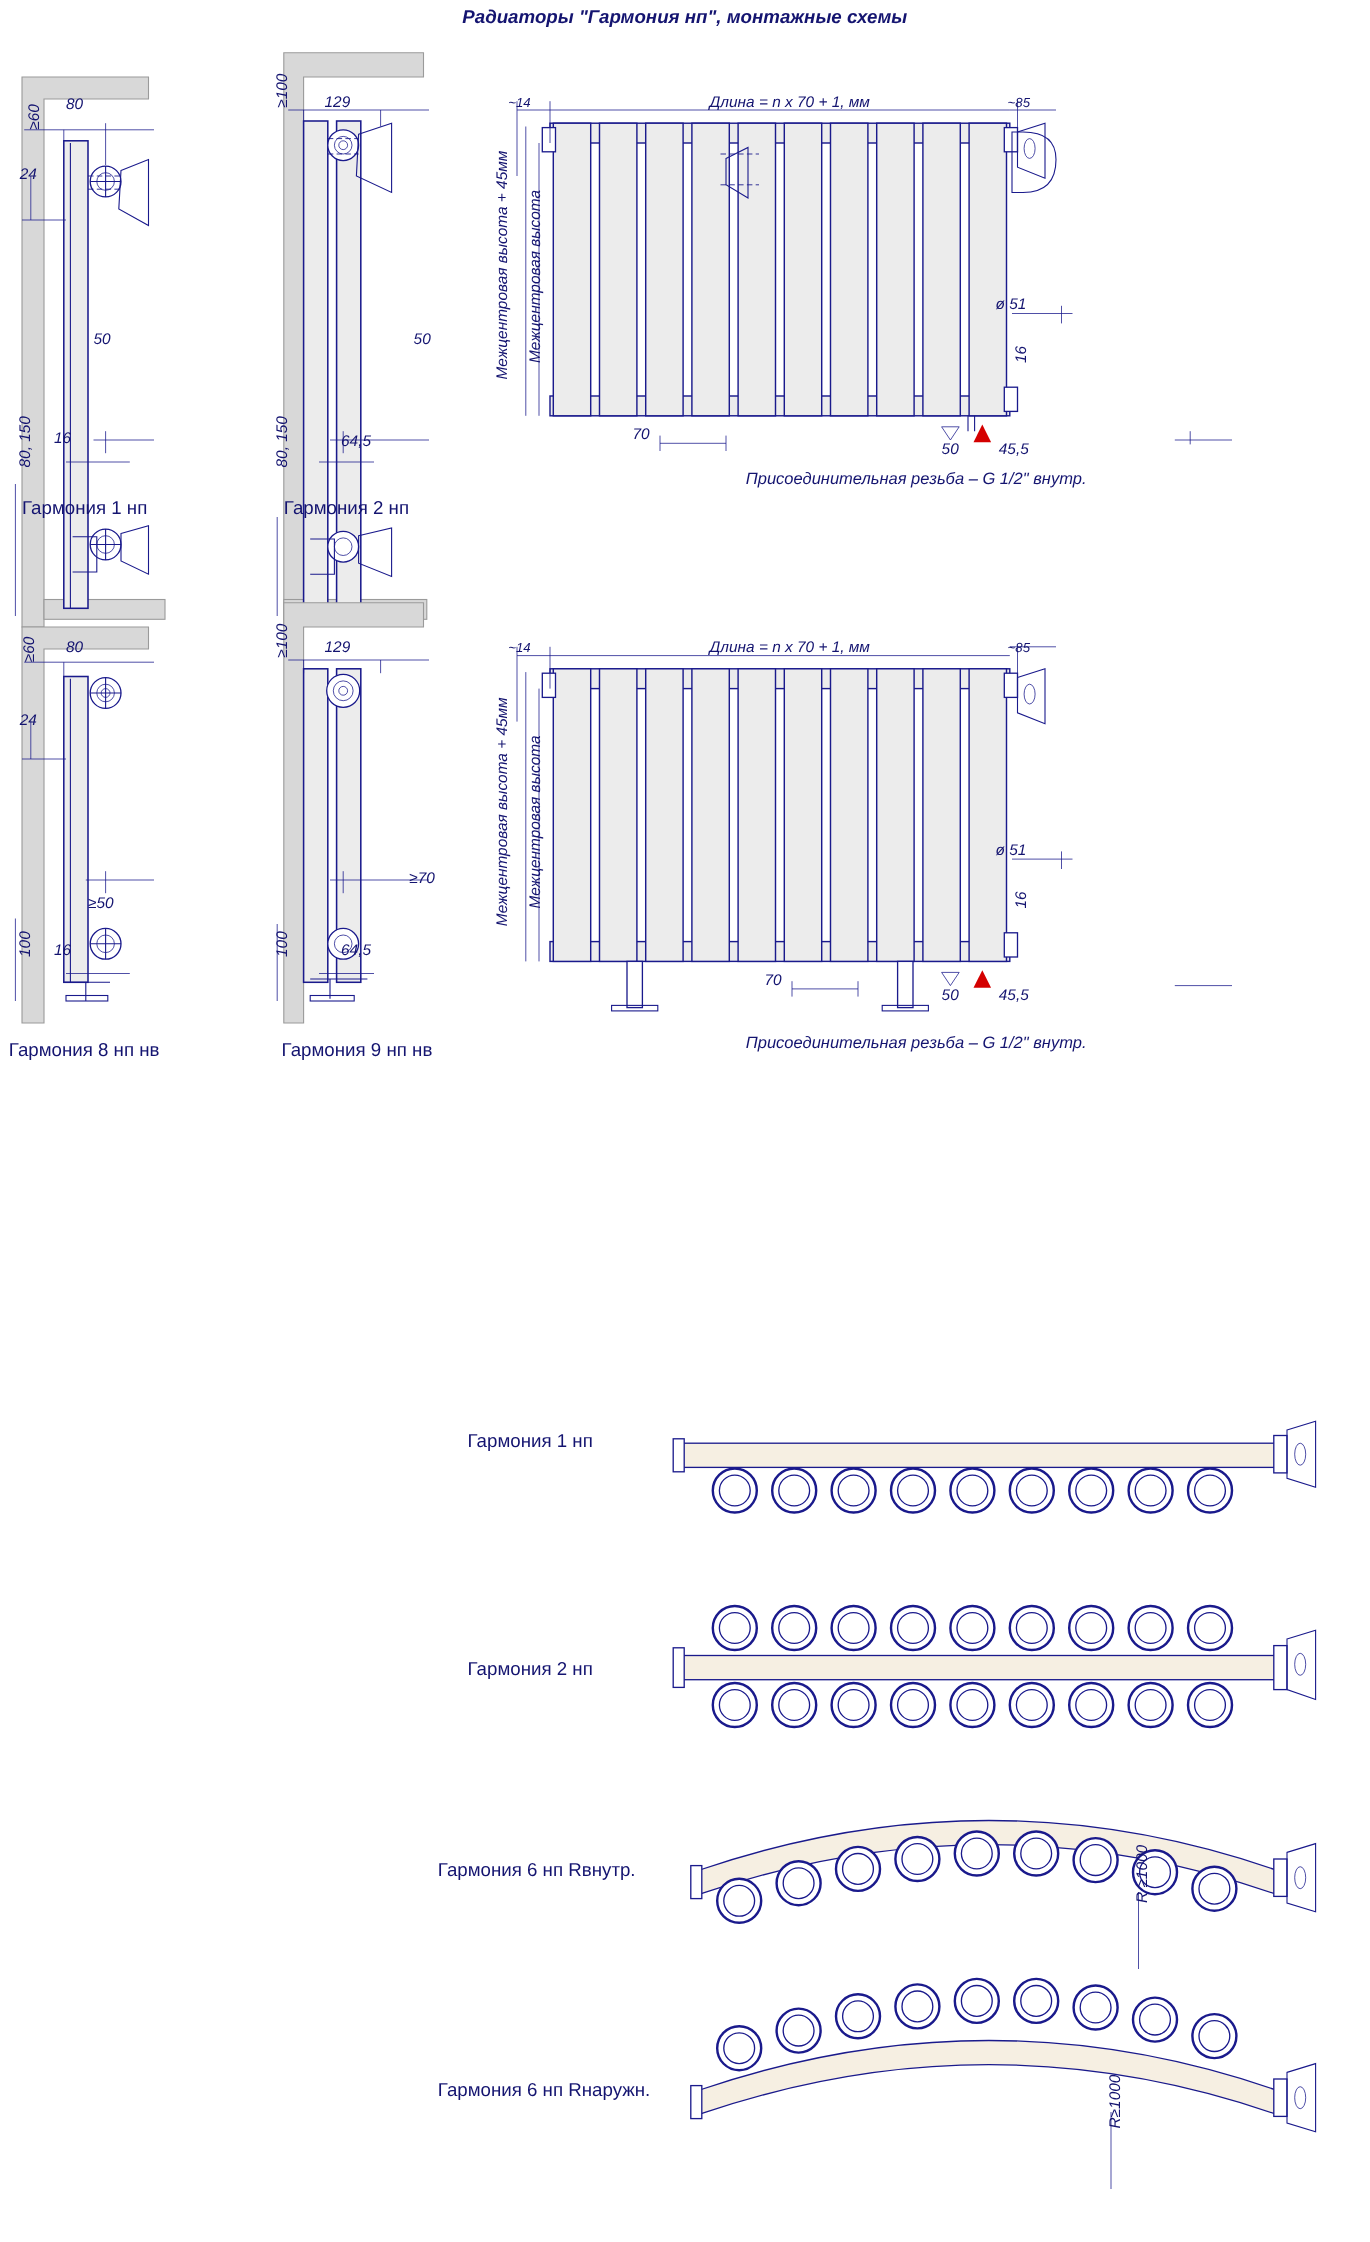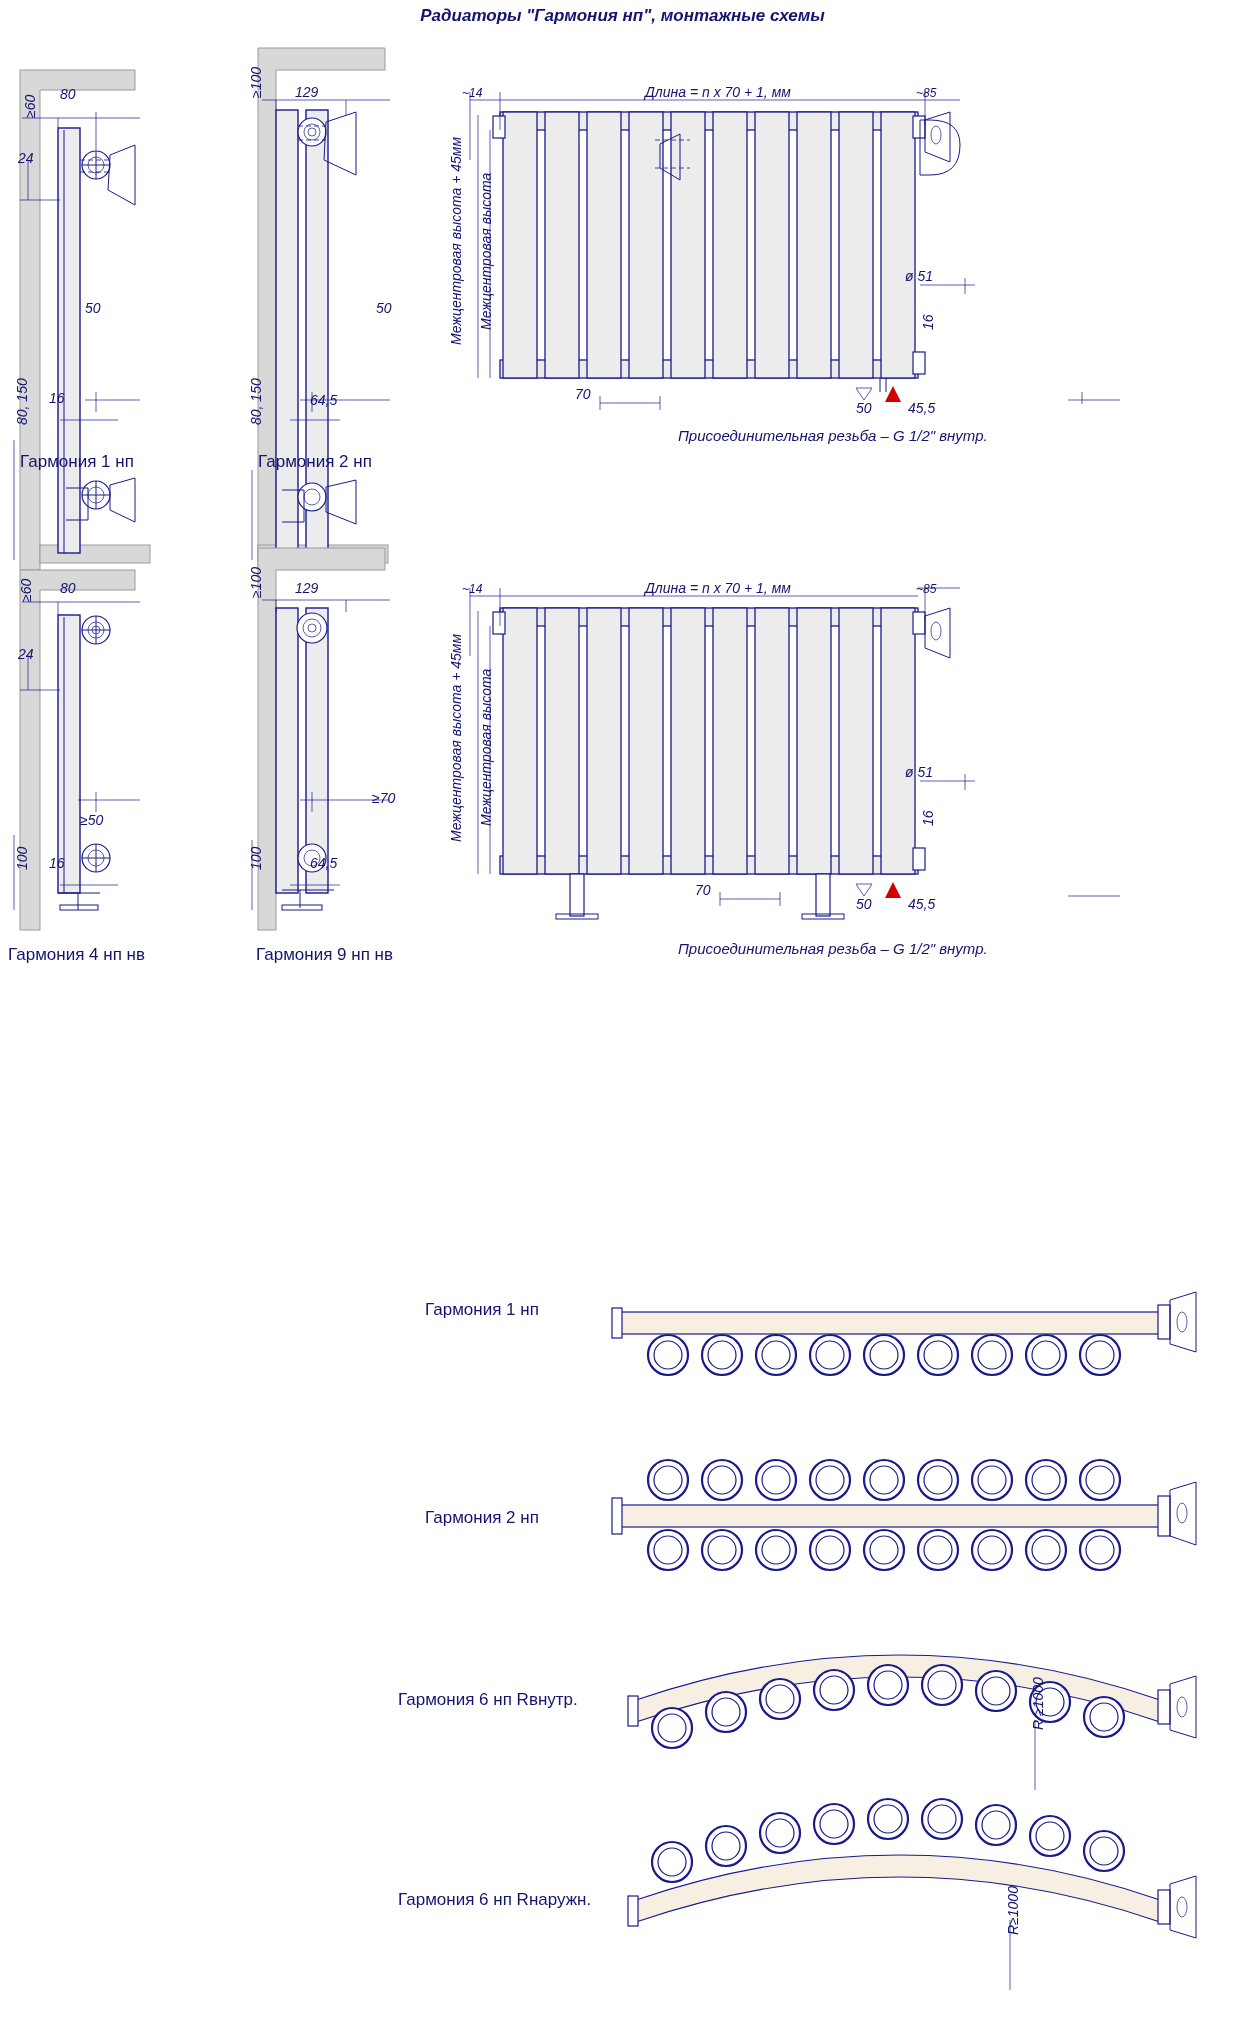--- a/index.html
+++ b/index.html
@@ -168,21 +168,21 @@
     <path class="lnthin" d="M14,835 L14,910"></path>
     <path class="lnthin" d="M60,885 L118,885"></path>
   </svg>
 
   <div class="lbl dim rot90" style="left:18px; top:602px;">≥60</div>
   <div class="lbl dim" style="left:60px; top:580px;">80</div>
   <div class="lbl dim" style="left:18px; top:646px;">24</div>
   <div class="lbl dim" style="left:80px; top:812px;">≥50</div>
   <div class="lbl dim rot90" style="left:14px; top:870px;">100</div>
   <div class="lbl dim" style="left:49px; top:855px;">16</div>
-  <div class="cap" style="left:8px; top:945px;">Гармония 4 нп нв</div>
+  <div class="cap" style="left:8px; top:945px;">Гармония 8 нп нв</div>
 
   <svg width="1245" height="2038">
     <path class="wall" d="M258,548 L385,548 L385,570 L276,570 L276,930 L258,930 Z"></path>
     <rect class="body" x="276" y="608" width="22" height="285"></rect>
     <rect class="body" x="306" y="608" width="22" height="285"></rect>
     <circle class="white" cx="312" cy="628" r="15"></circle>
     <circle class="lnthin" cx="312" cy="628" r="9"></circle>
     <circle class="lnthin" cx="312" cy="628" r="4"></circle>
     <circle class="white" cx="312" cy="858" r="14"></circle>
     <circle class="lnthin" cx="312" cy="858" r="8"></circle>

